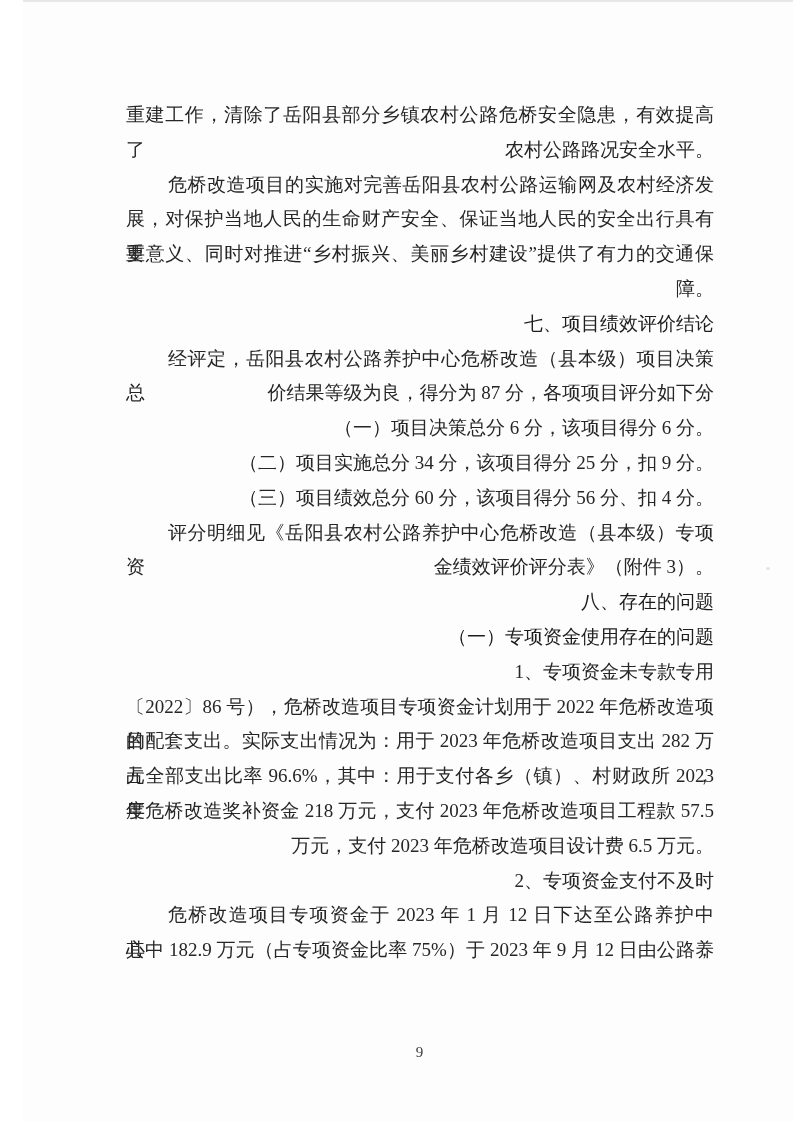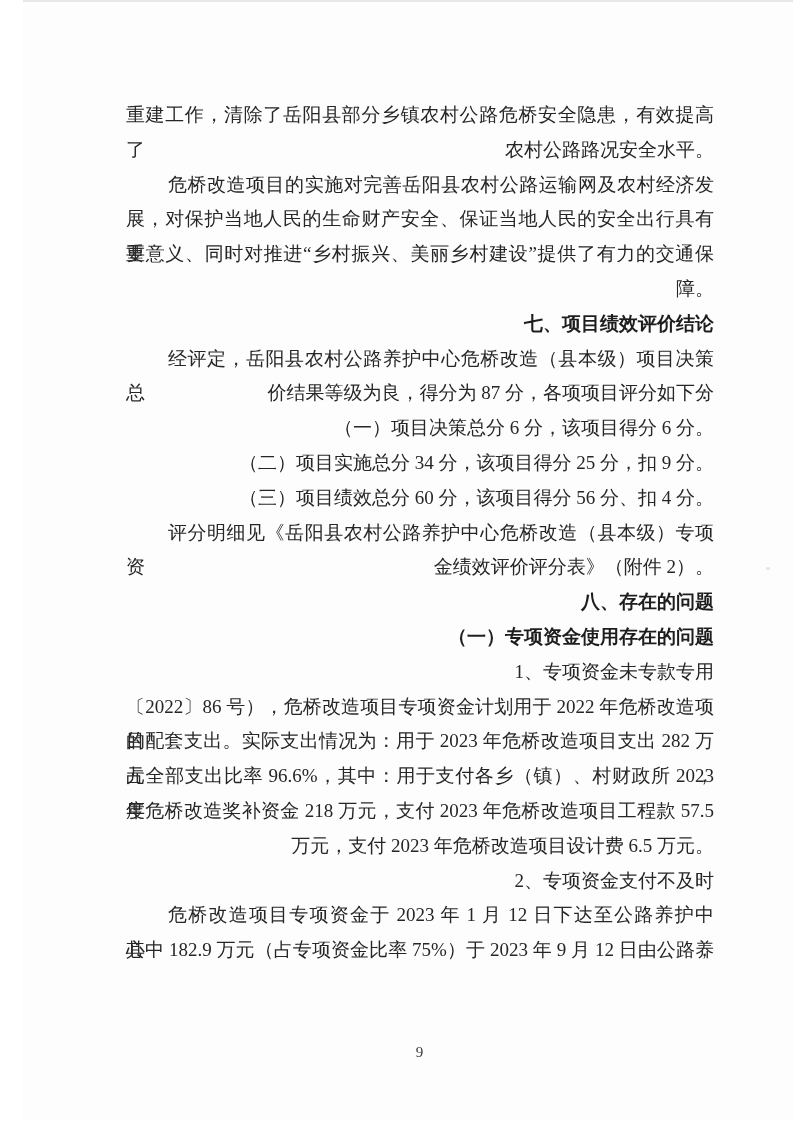--- a/index.html
+++ b/index.html
@@ -42,21 +42,21 @@
     text-align: justify;
     text-align-last: justify;
   }
   
   .ind {
     text-indent: 42px;
   }
   
   .hd {
     font-family: "Liberation Sans", sans-serif;
-    font-weight: 700;
+    font-weight: 400;
     color: #1d1d1d;
   }
   .footer {
     position: absolute;
     top: 1042px;
     left: 0;
     width: 793px;
     text-align: center;
     font-size: 15px;
     line-height: 20px;
@@ -86,21 +86,21 @@
     <div class="ln fj">展，对保护当地人民的生命财产安全、保证当地人民的安全出行具有重</div>
     <div class="ln fj">要意义、同时对推进“乡村振兴、美丽乡村建设”提供了有力的交通保</div>
     <div class="ln">障。</div>
     <div class="ln ind hd">七、项目绩效评价结论</div>
     <div class="ln ind fj">经评定，岳阳县农村公路养护中心危桥改造（县本级）项目决策总分</div>
     <div class="ln">价结果等级为良，得分为 87 分，各项项目评分如下：</div>
     <div class="ln ind">（一）项目决策总分 6 分，该项目得分 6 分。</div>
     <div class="ln ind">（二）项目实施总分 34 分，该项目得分 25 分，扣 9 分。</div>
     <div class="ln ind">（三）项目绩效总分 60 分，该项目得分 56 分、扣 4 分。</div>
     <div class="ln ind fj">评分明细见《岳阳县农村公路养护中心危桥改造（县本级）专项资</div>
-    <div class="ln">金绩效评价评分表》（附件 2）。</div>
+    <div class="ln">金绩效评价评分表》（附件 3）。</div>
     <div class="ln ind hd">八、存在的问题</div>
     <div class="ln ind hd">（一）专项资金使用存在的问题</div>
     <div class="ln ind">1、专项资金未专款专用</div>
     <div class="ln fj">〔2022〕86 号），危桥改造项目专项资金计划用于 2022 年危桥改造项目</div>
     <div class="ln fj">的配套支出。实际支出情况为：用于 2023 年危桥改造项目支出 282 万元，</div>
     <div class="ln fj">占全部支出比率 96.6%，其中：用于支付各乡（镇）、村财政所 2023 年</div>
     <div class="ln fj">度危桥改造奖补资金 218 万元，支付 2023 年危桥改造项目工程款 57.5</div>
     <div class="ln">万元，支付 2023 年危桥改造项目设计费 6.5 万元。</div>
     <div class="ln ind">2、专项资金支付不及时</div>
     <div class="ln ind fj">危桥改造项目专项资金于 2023 年 1 月 12 日下达至公路养护中心，</div>

